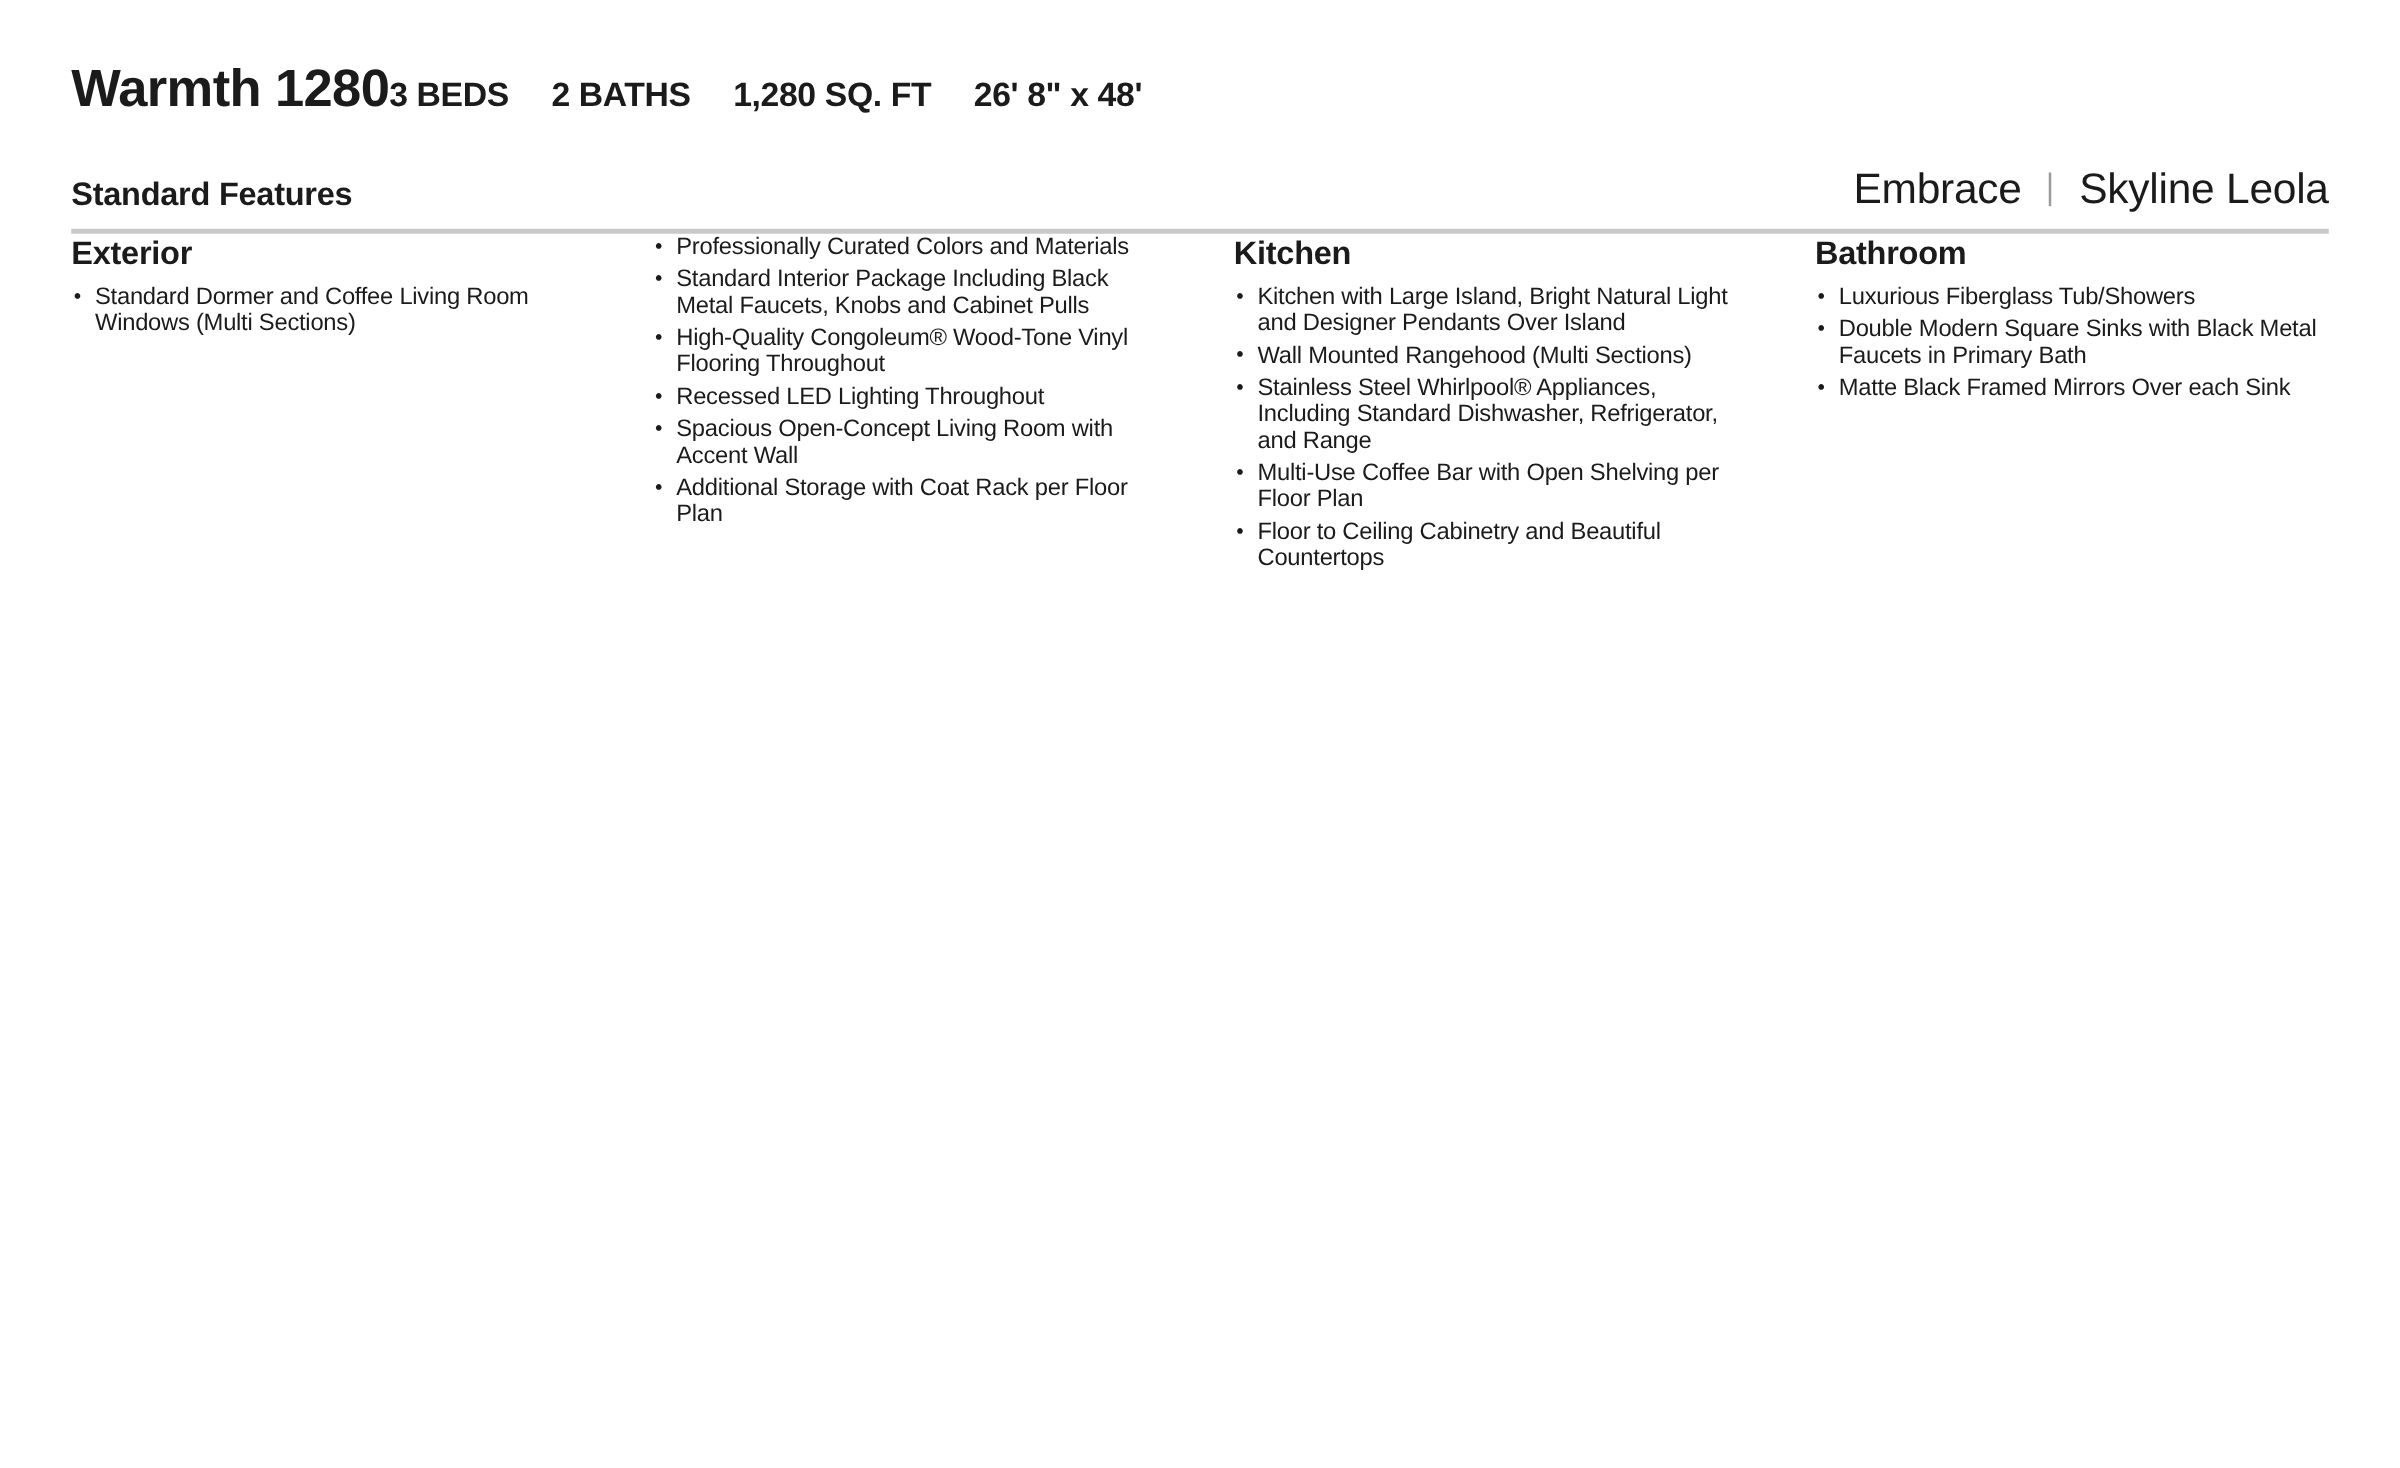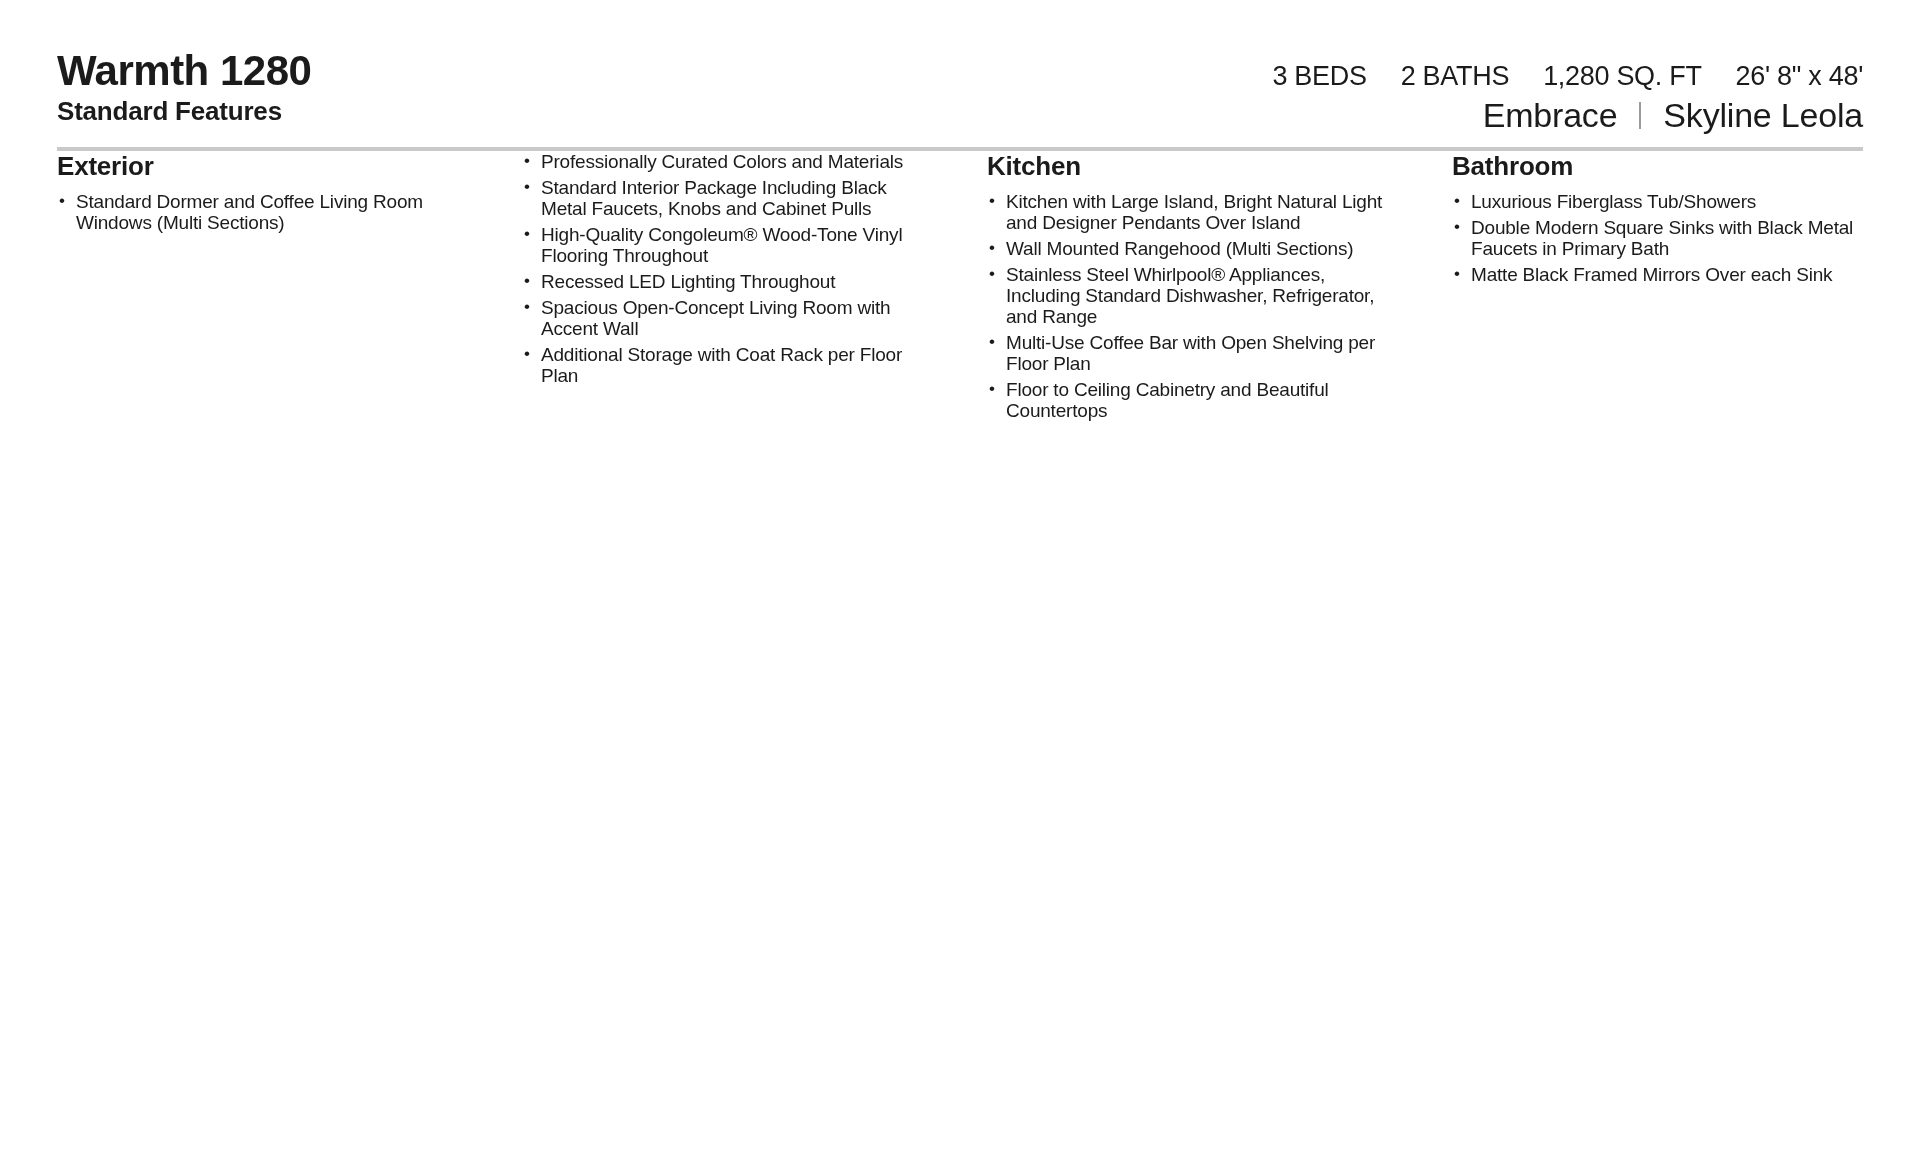--- a/index.html
+++ b/index.html
@@ -9,43 +9,44 @@
     height: 1174px;
     color: #1b1b1b;
     font-family: "Liberation Sans", sans-serif;
     overflow: hidden;
   }
   .page { padding: 46px 57px 0 57px; }
 
   
   .header-row {
     display: flex;
-    justify-content: space-between;
+    justify-content: flex-start;
     align-items: baseline;
   }
   .title {
     font-size: 42px;
     font-weight: 700;
     letter-spacing: -0.5px;
     line-height: 1.2;
   }
   .specs {
     display: flex;
     gap: 34px;
     font-size: 27px;
-    font-weight: 400;
+    font-weight: 700;
     letter-spacing: -0.3px;
     white-space: nowrap;
   }
 
   
   .subtitle-row {
     display: flex;
     justify-content: space-between;
-    align-items: flex-start;
+    align-items: flex-end;
+    margin-top: 36px;
   }
   .subtitle {
     font-size: 26px;
     font-weight: 700;
     line-height: 1.2;
     letter-spacing: -0.2px;
   }
   .brand {
     display: flex;
     align-items: center;

